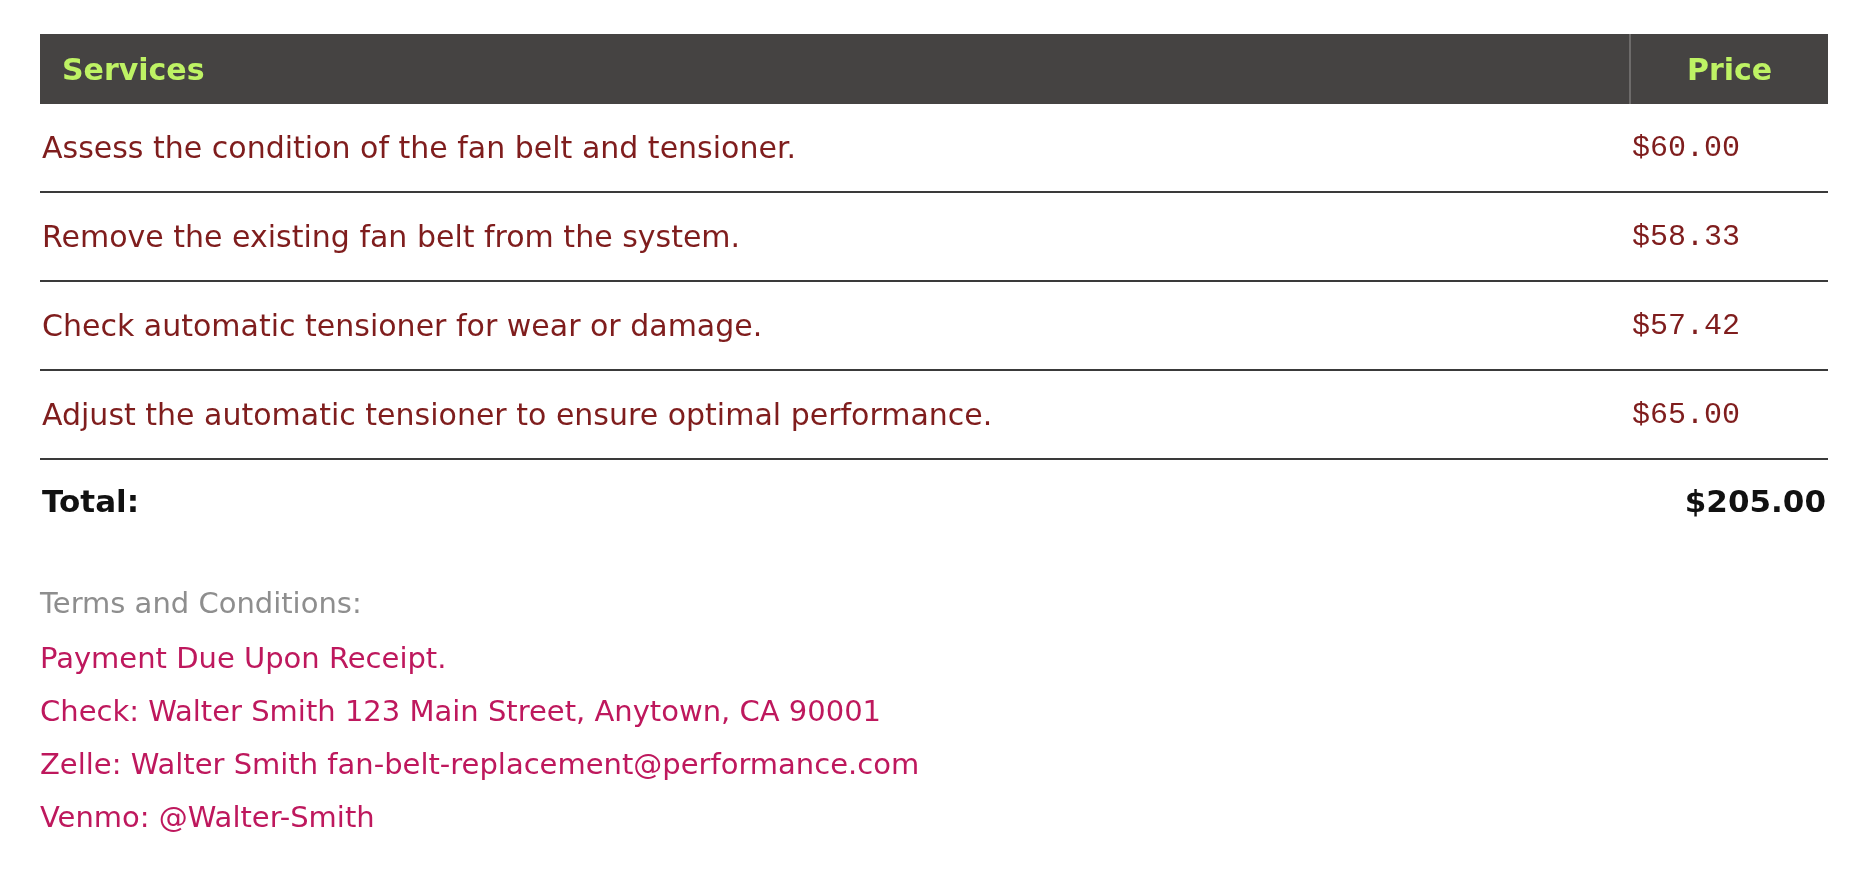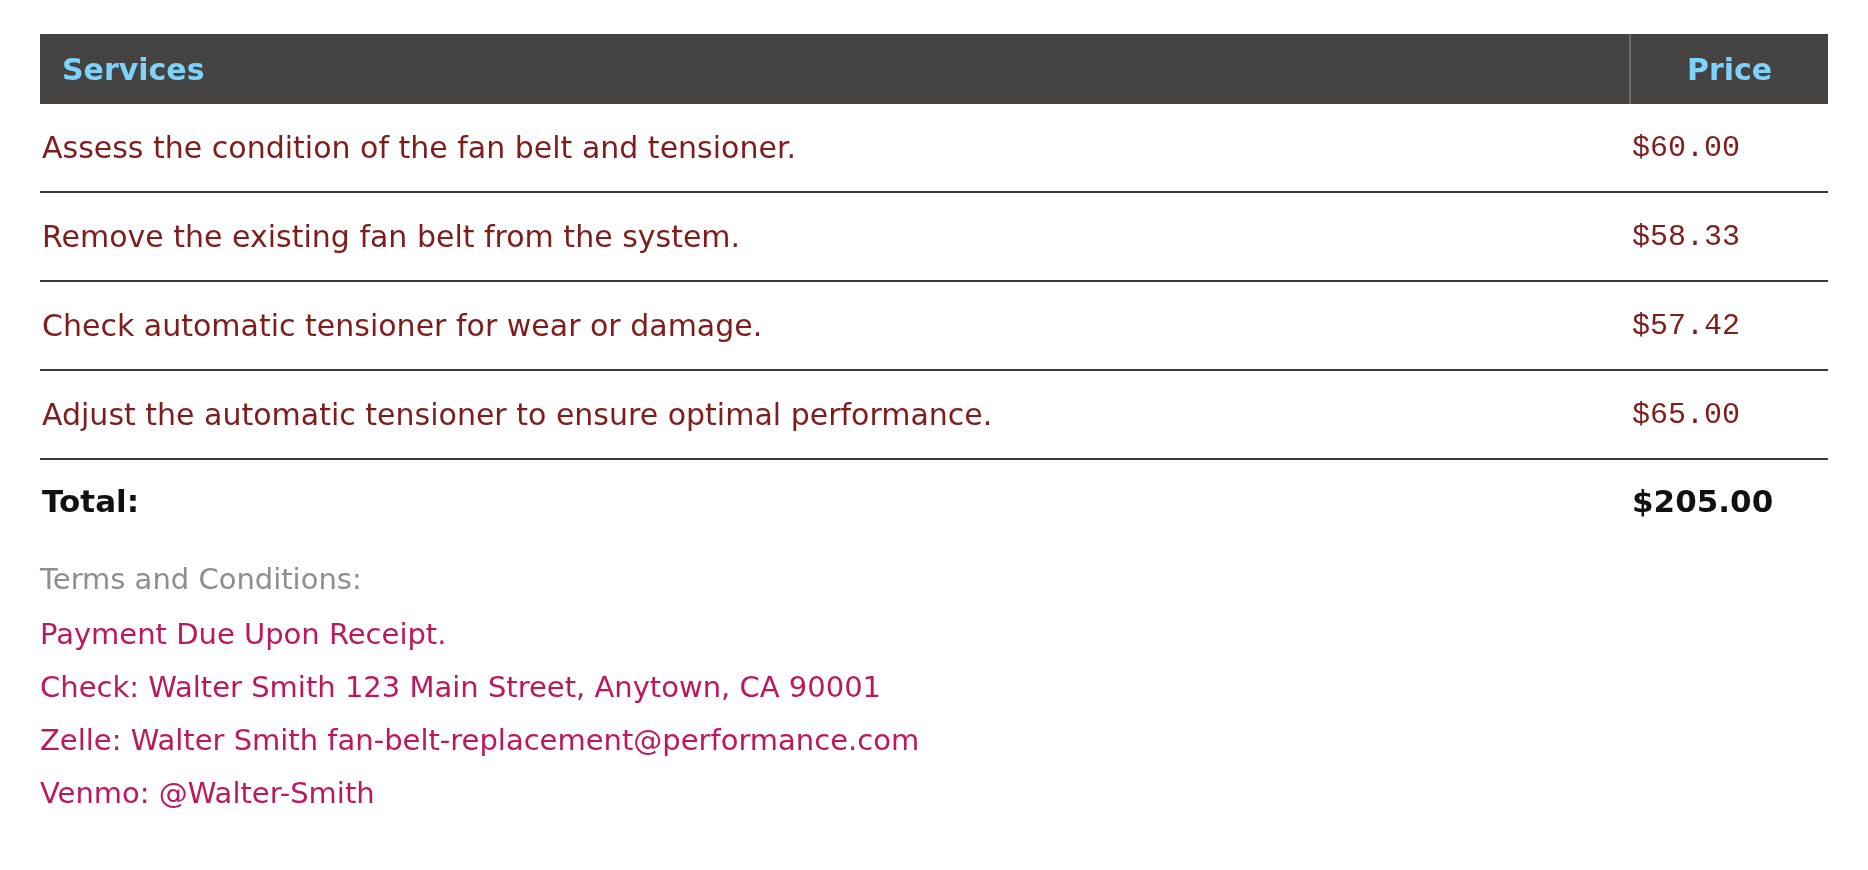--- a/index.html
+++ b/index.html
@@ -26,21 +26,21 @@
   .services-table {
     width: 1788px;
     border-collapse: collapse;
     table-layout: fixed;
   }
   .services-table col.c-desc { width: 1590px; }
   .services-table col.c-price { width: 198px; }
 
   .services-table thead th {
     background: #454342;
-    color: #7dd3fc;
+    color: #bef264;
     font-size: 30px;
     font-weight: bold;
     height: 70px;
     padding: 0 22px;
     vertical-align: middle;
   }
   .services-table thead th.th-desc {
     text-align: left;
     border-right: 2px solid #6d6b6a;
   }
@@ -65,26 +65,26 @@
     height: 82px;
     vertical-align: middle;
     border: none;
     padding: 0 2px;
   }
   .services-table tfoot td.tf-label {
     text-align: left;
     padding-right: 76px;
   }
   .services-table tfoot td.tf-total {
-    text-align: left;
+    text-align: right;
   }
 
   
   .terms {
-    margin-top: 20px;
+    margin-top: 44px;
     padding-left: 0;
   }
   .terms-title {
     font-size: 29px;
     color: #8e8e8e;
     margin-bottom: 12px;
   }
   .terms-line {
     font-size: 29px;
     color: #be185d;

